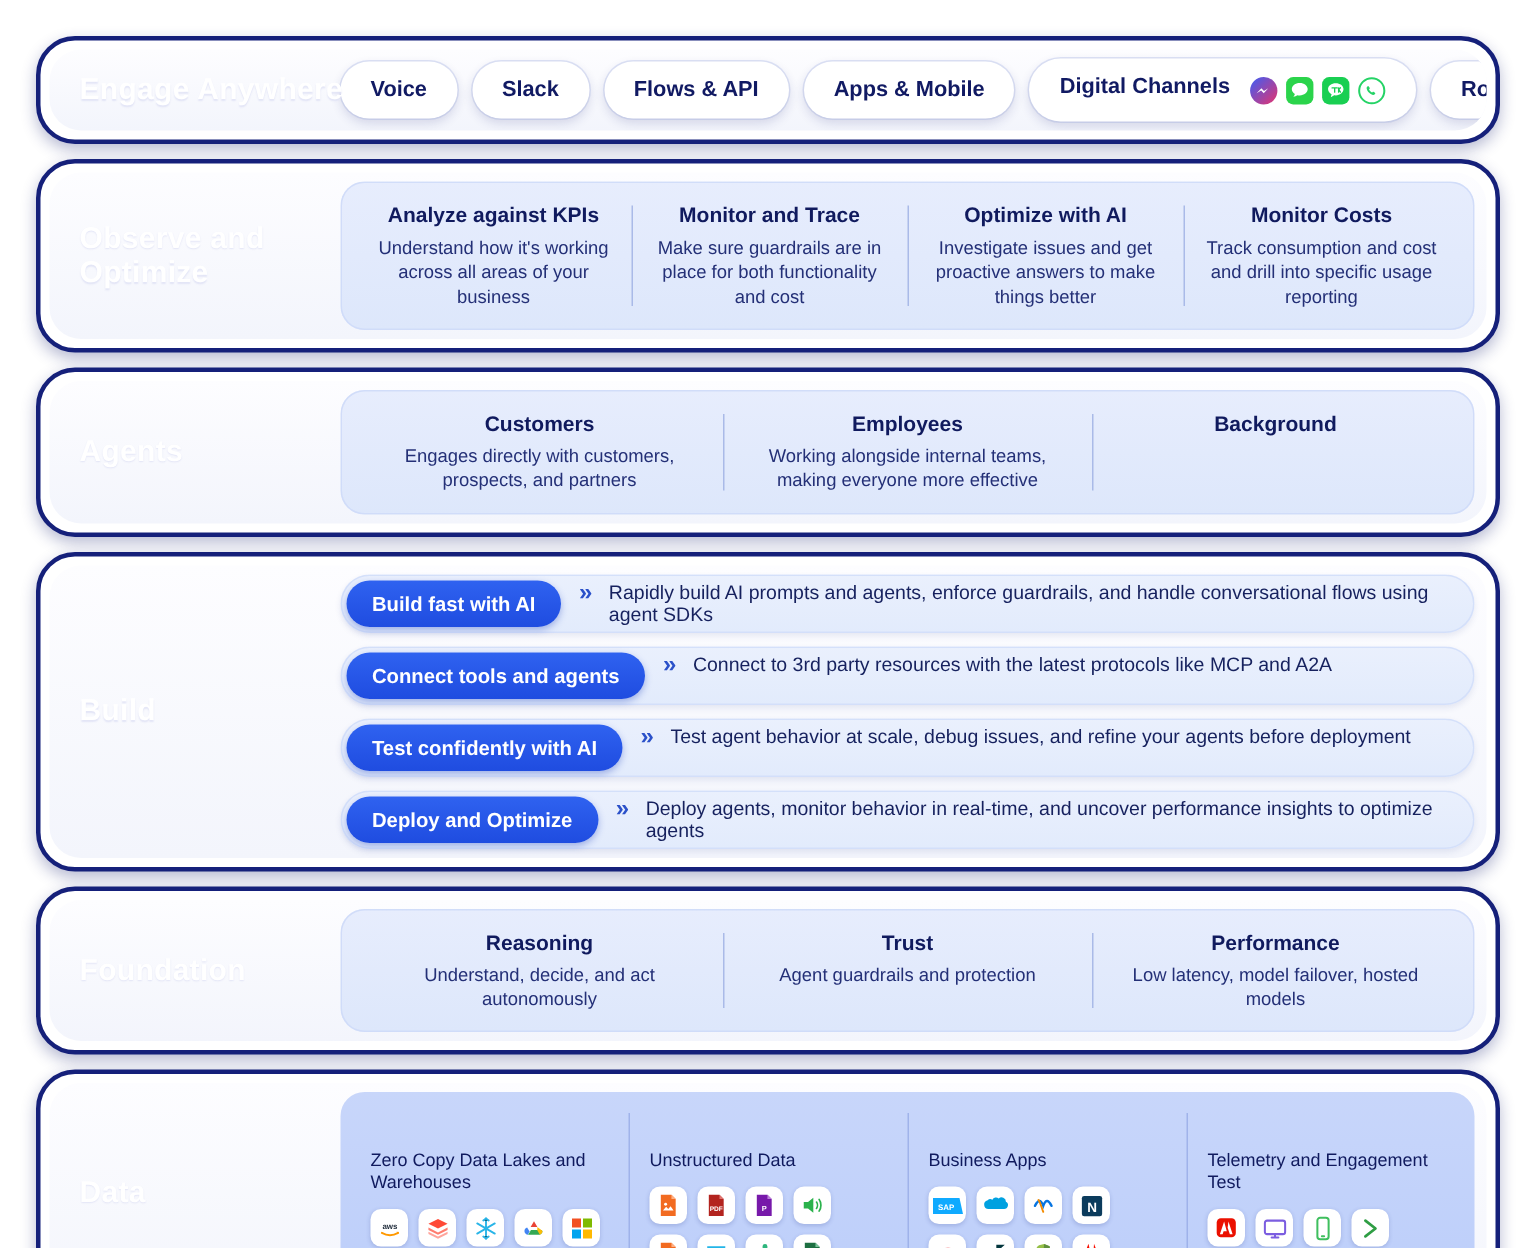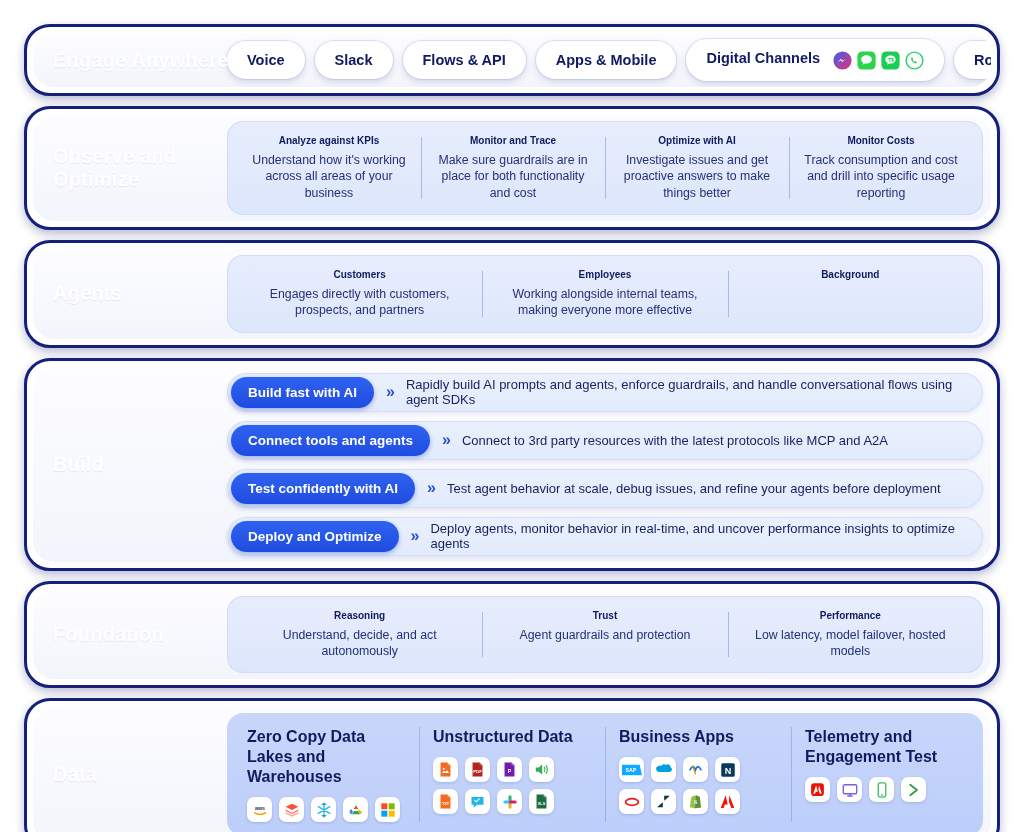--- a/index.html
+++ b/index.html
@@ -84,30 +84,30 @@
     padding: 0 14px;
     text-align: center;
     position: relative;
   }
   .cell + .cell::before {
     content: "";
     position: absolute; left: 0; top: 2px; bottom: 2px;
     width: 1px; background: rgba(160,178,228,.85);
   }
   .cell h4 {
-    font-size: 10px; font-weight: 700; color: #101a5e; margin-bottom: 6px;
+    font-size: 14px; font-weight: 700; color: #101a5e; margin-bottom: 6px;
   }
   .cell p {
     font-size: 12.3px; line-height: 1.33; color: #243077; font-weight: 400;
   }
 
   
   .bars { width: 100%; display: flex; flex-direction: column; gap: 9px; }
   .bar {
-    display: flex; align-items: center;
+    display: flex; 
     background: linear-gradient(180deg,#eaf0fd 0%,#e2ebfc 100%);
     border-radius: 999px;
     padding: 4px 14px 4px 4px;
     box-shadow: 0 2px 4px rgba(40,60,140,.10), inset 0 0 0 1px rgba(210,222,250,.9);
   }
   .bar-tag {
     background: linear-gradient(180deg,#2f62f0 0%,#1f4ce0 100%);
     color: #ffffff;
     font-weight: 700;
     font-size: 13.5px;
@@ -126,21 +126,21 @@
     border-radius: 16px;
     display: flex;
     padding: 14px 6px;
     min-height: 110px;
   }
   .dcol { flex: 1; padding: 0 14px; position: relative; }
   .dcol + .dcol::before {
     content: ""; position: absolute; left: 0; top: 0; bottom: 0; width: 1px;
     background: rgba(150,170,230,.8);
   }
-  .dcol h4 { font-size: 16px; font-weight: 700; color: #101a5e; line-height: 1.25; margin-bottom: 10px; }
+  .dcol h4 { font-size: 12px; font-weight: 400; color: #101a5e; line-height: 1.25; margin-bottom: 10px; margin-top: 24px; }
   .tiles { display: flex; flex-wrap: wrap; gap: 7px; max-width: 178px; }
   .tile {
     width: 25px; height: 25px; border-radius: 7px;
     background: #ffffff;
     display: flex; align-items: center; justify-content: center;
     box-shadow: 0 1px 3px rgba(40,60,140,.20);
     font-size: 8px; font-weight: 700;
   }
   .tile svg { display: block; }
 

